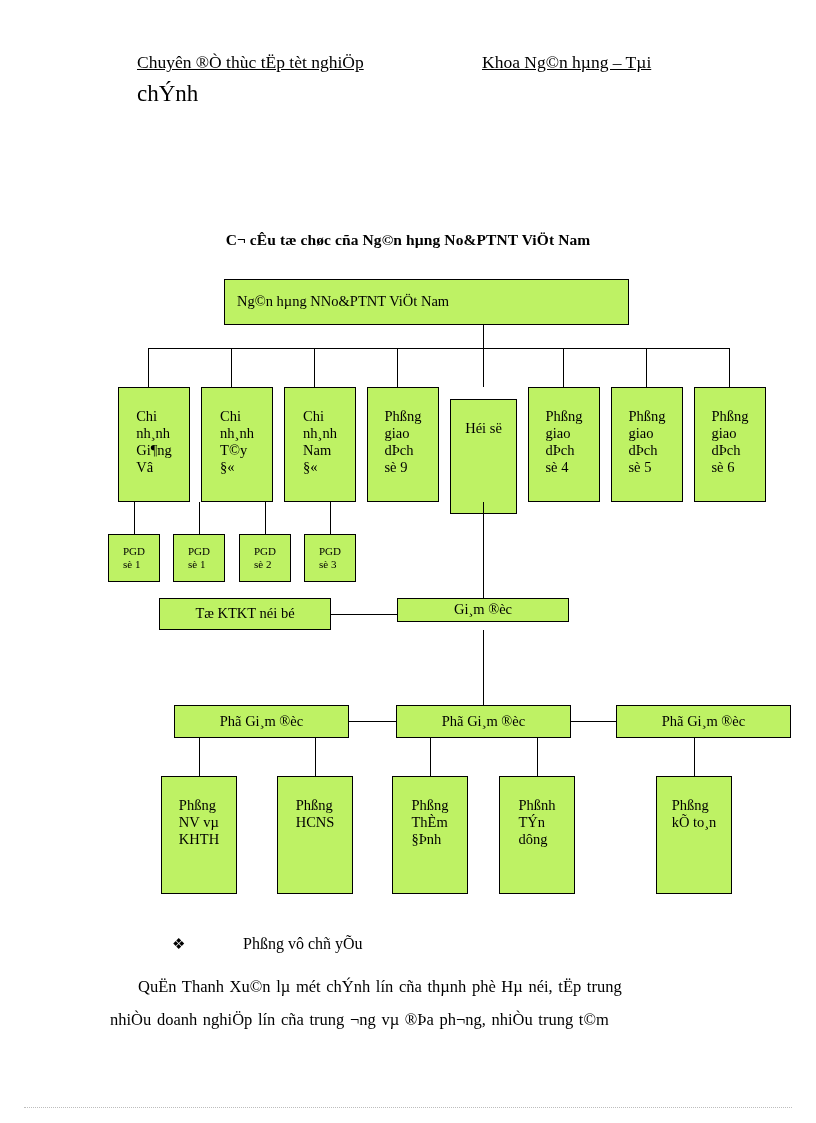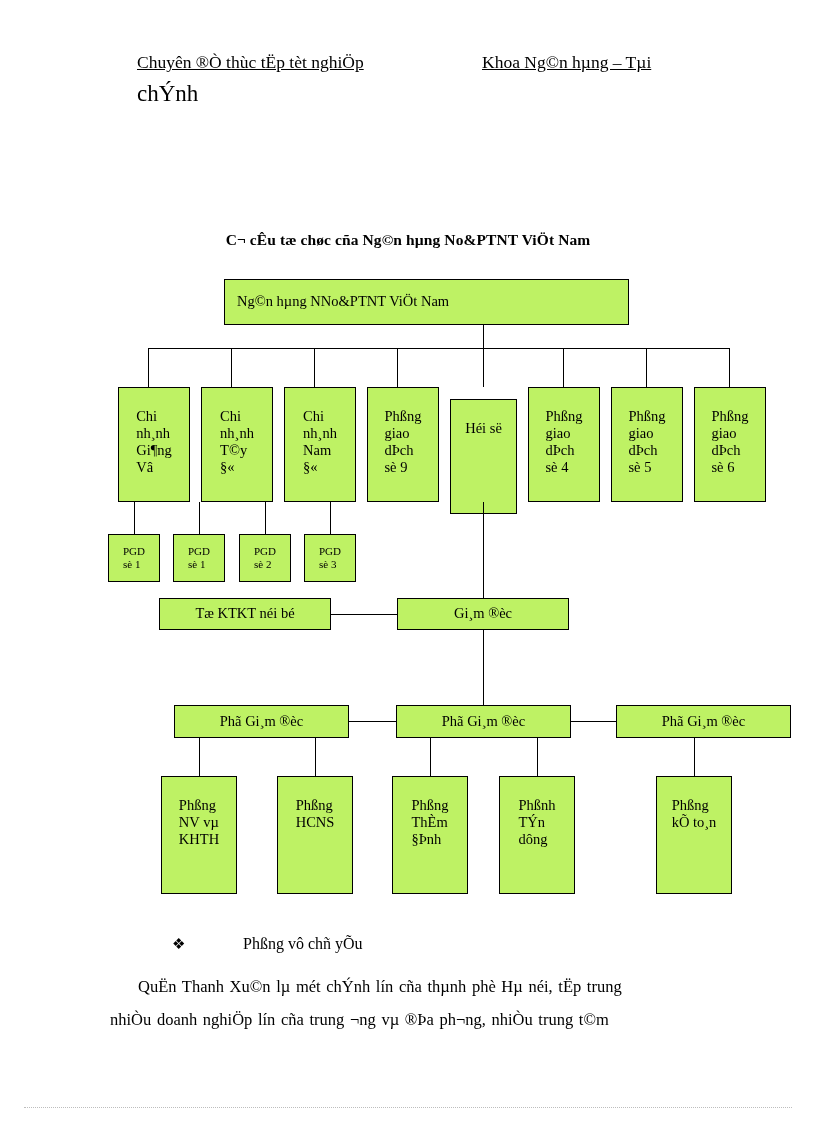--- a/index.html
+++ b/index.html
@@ -230,21 +230,21 @@
 sè 3</span>
   </div>
 
   <div class="ln v" style="left:483px; top:502px; height:96px;"></div>
 
   <div class="node vmid" style="left:159px; top:598px; width:172px; height:32px;">
     <span class="node-label">Tæ KTKT néi bé</span>
   </div>
   <div class="ln h" style="left:331px; top:614px; width:66px;"></div>
 
-  <div class="node vmid" style="left:397px; top:598px; width:172px; height:32px;">
+  <div class="node vmid" style="left:397px; top:598px; width:172px; height:24px;">
     <span class="node-label">Gi¸m  ®èc</span>
   </div>
 
   <div class="ln v" style="left:483px; top:630px; height:75px;"></div>
 
   <div class="node vmid" style="left:174px; top:705px; width:175px; height:33px;">
     <span class="node-label">Phã  Gi¸m  ®èc</span>
   </div>
   <div class="node vmid" style="left:396px; top:705px; width:175px; height:33px;">
     <span class="node-label">Phã Gi¸m  ®èc</span>

